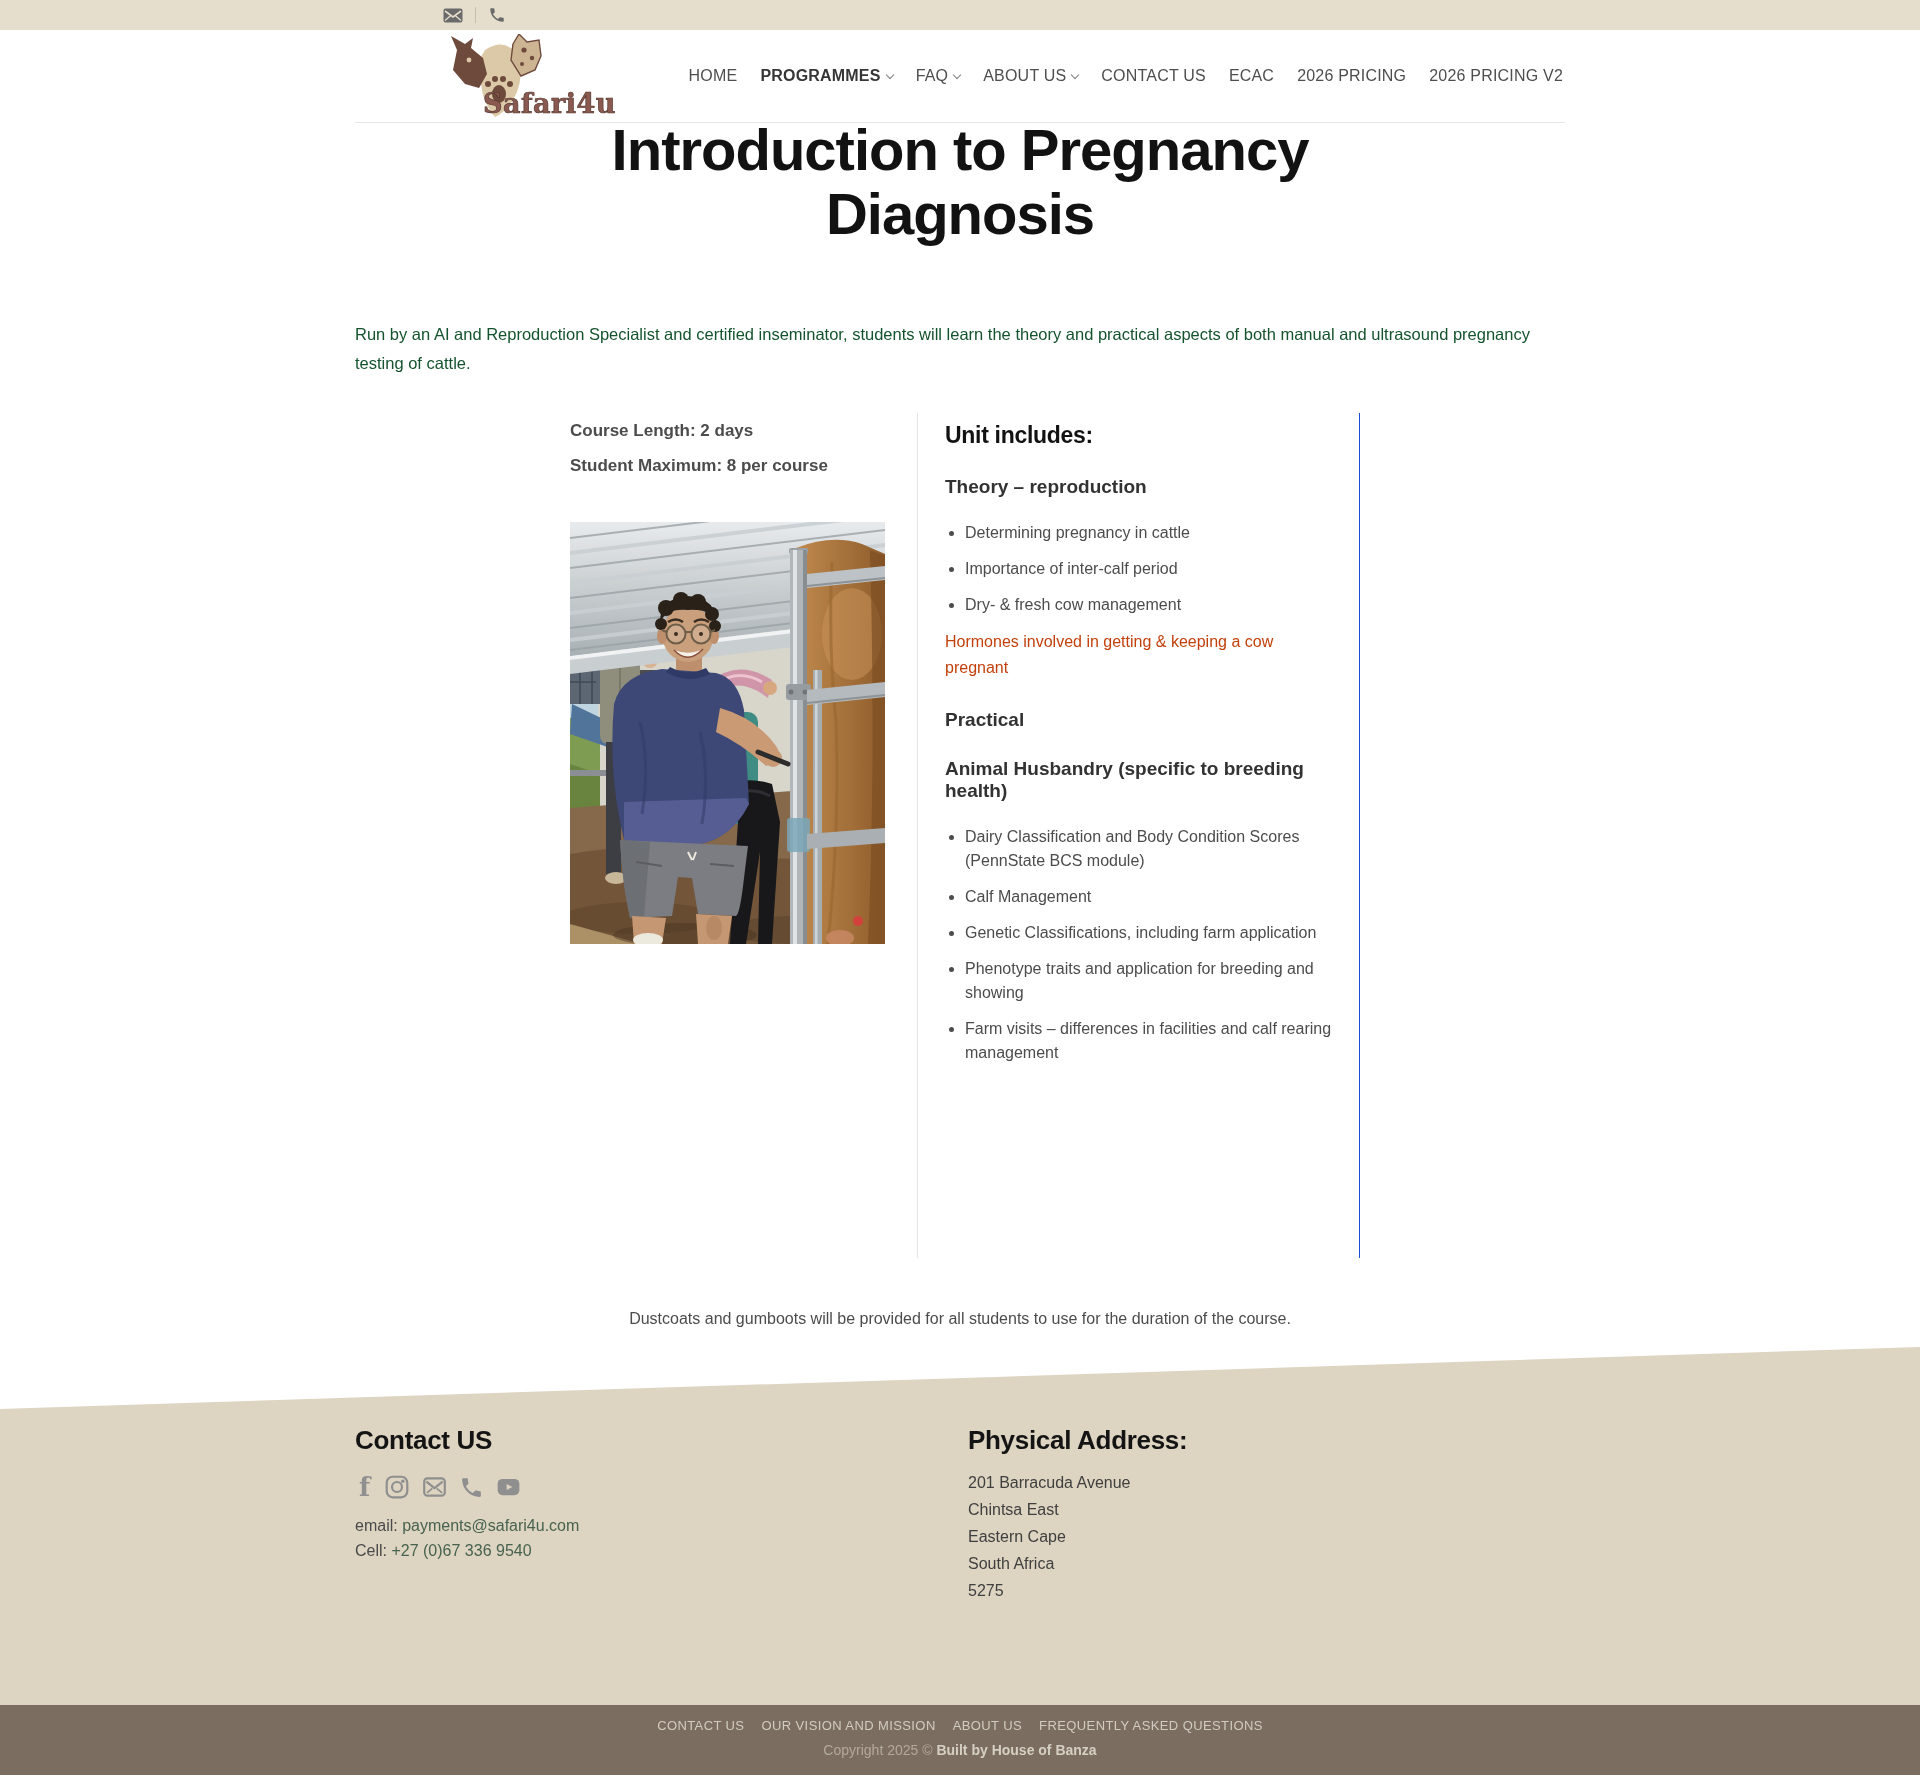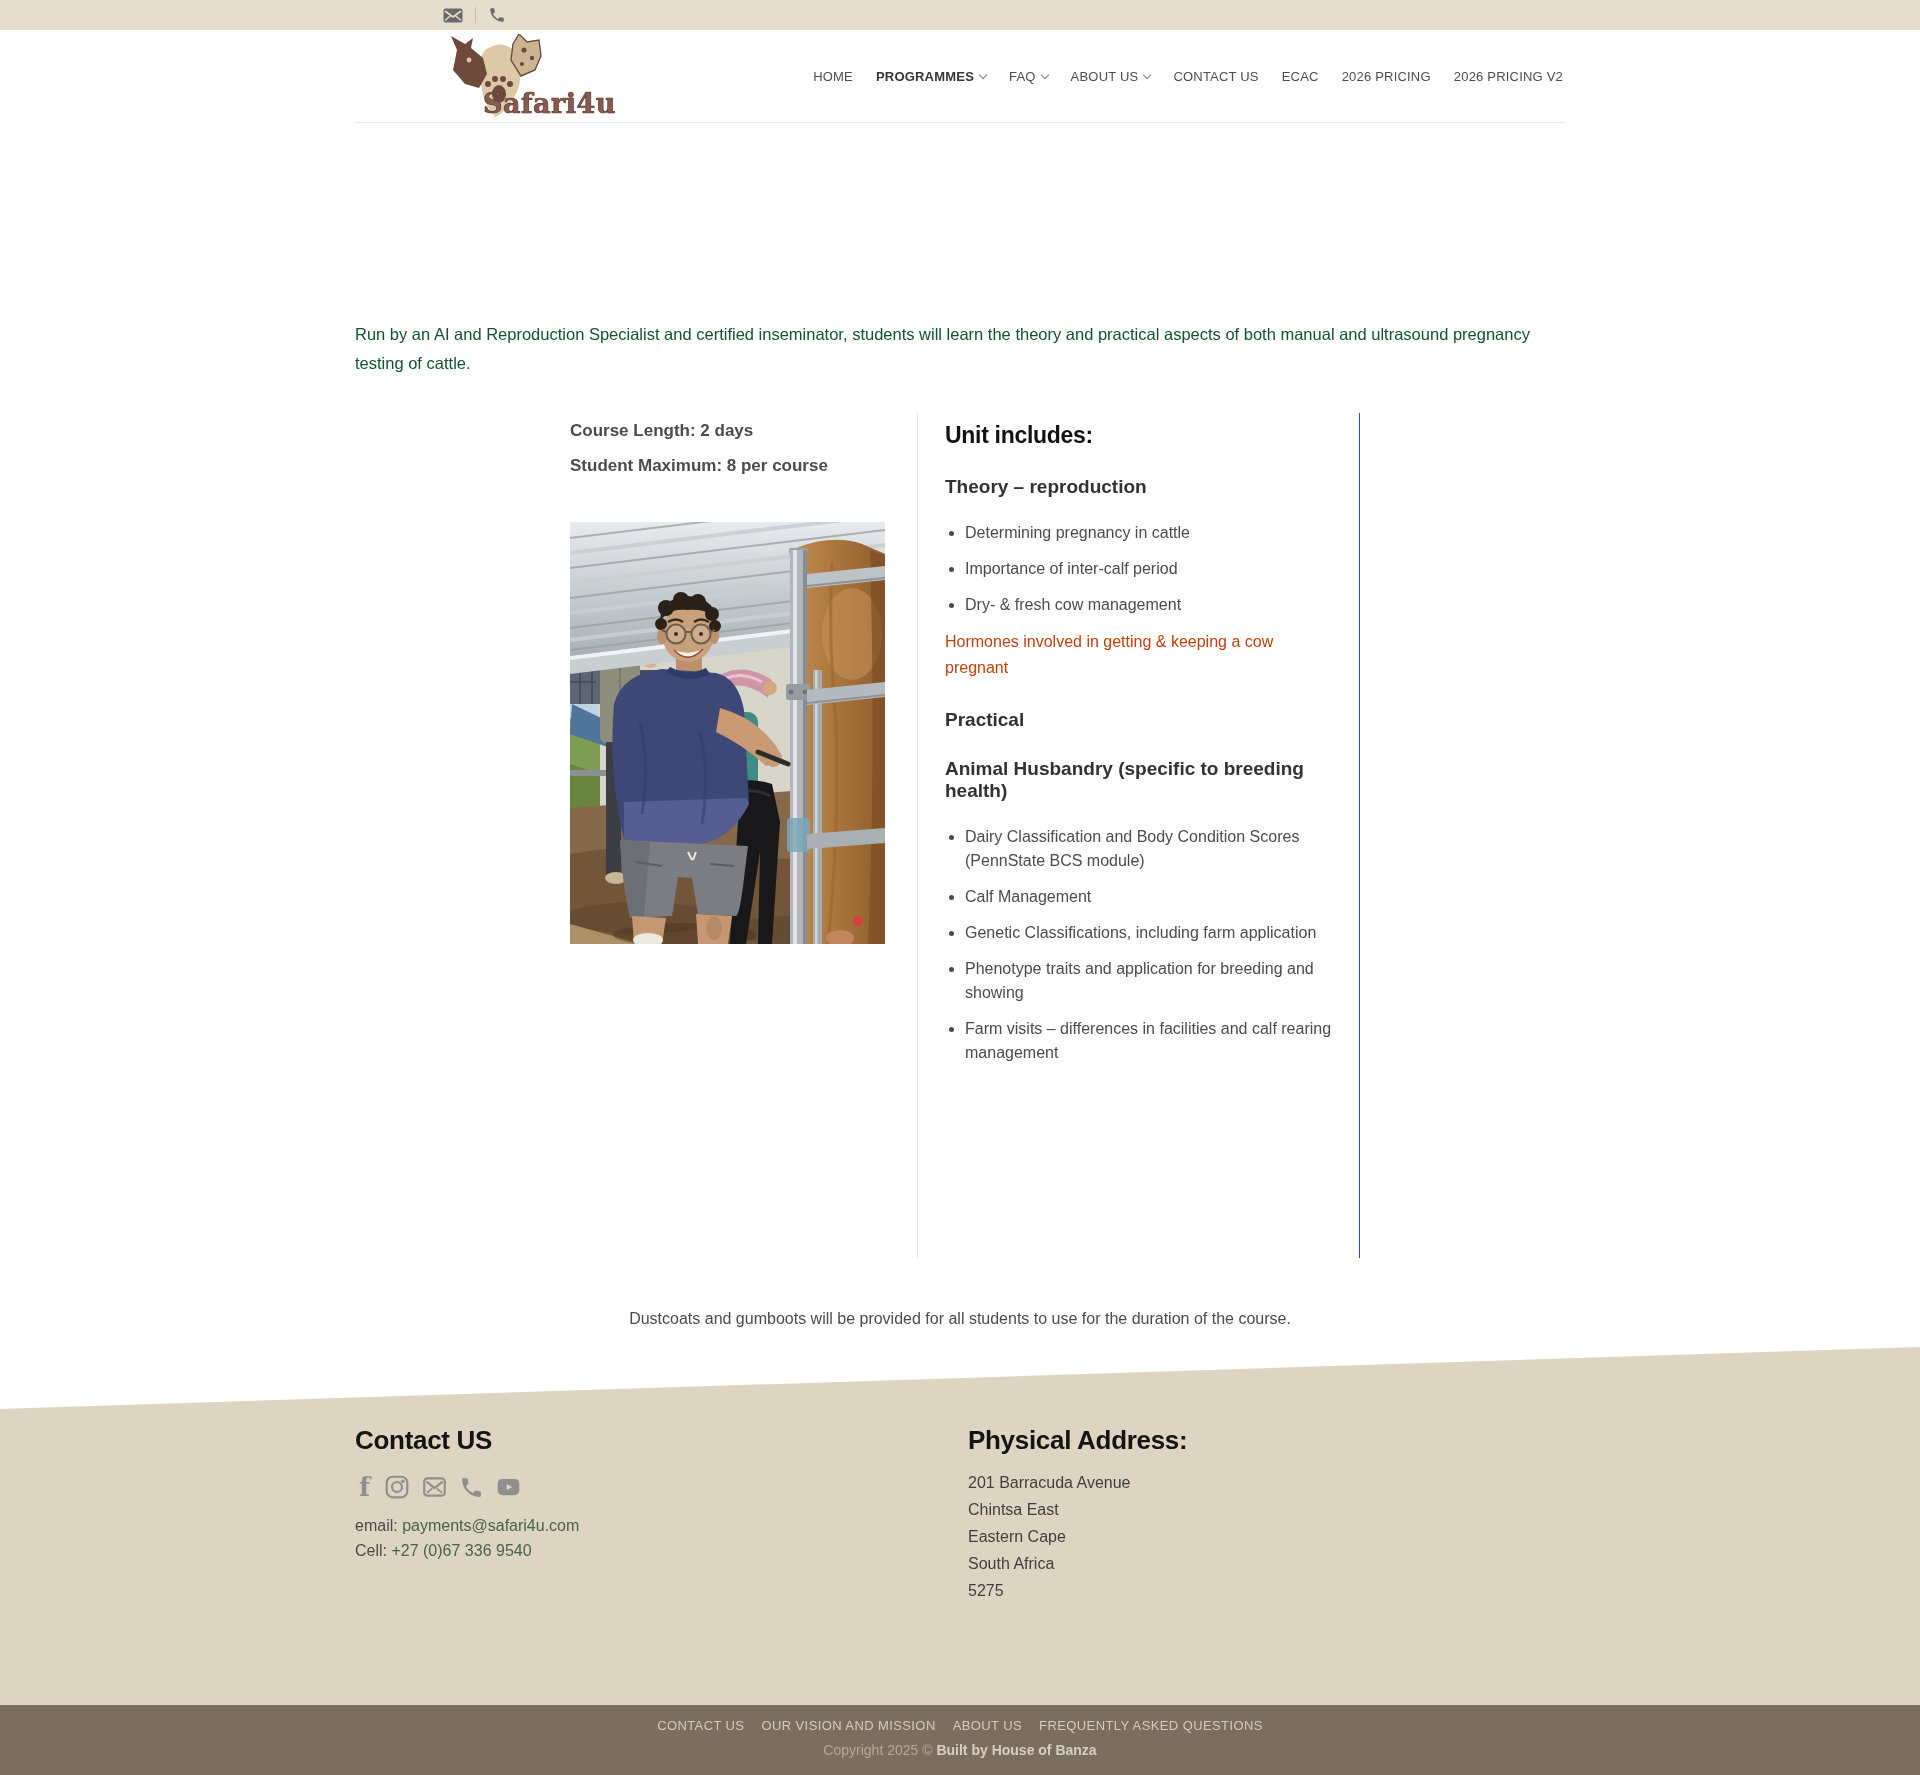--- a/index.html
+++ b/index.html
@@ -14,21 +14,21 @@
   .topbar { position: absolute; top: 0; left: 0; width: 100%; height: 30px; background: #e5decd; }
   .topbar-inner { width: 1210px; margin: 0 auto; height: 100%; display: flex; align-items: center; gap: 12px; padding-left: 88px; }
   .tb-icon { display: inline-flex; align-items: center; }
   .tb-sep { width: 1px; height: 16px; background: #c8bfa9; }
 
   
   .header { position: absolute; top: 30px; left: 0; width: 100%; height: 93px; background: #fff; }
   .header-inner { position: relative; width: 1210px; margin: 0 auto; height: 100%; border-bottom: 1px solid #e7e7e7; }
   .logo { position: absolute; left: 72px; top: 4px; display: block; }
   .main-nav { position: absolute; right: 2px; top: 0; height: 100%; display: flex; align-items: center; gap: 23px; }
-  .main-nav a { font-size: 13px; color: #4e4e4e; letter-spacing: .2px; white-space: nowrap; }
+  .main-nav a { font-size: 16px; color: #4e4e4e; letter-spacing: .2px; white-space: nowrap; }
   .main-nav a.active { font-weight: bold; color: #363636; }
   .caret { display: inline-block; width: 6px; height: 6px; border-right: 1.5px solid #7e7e7e; border-bottom: 1.5px solid #7e7e7e; transform: rotate(45deg); margin-left: 6px; vertical-align: 3px; }
 
   
   .title {
     position: absolute; top: 118px; left: 50%; transform: translateX(-50%);
     width: 860px; margin: 0; text-align: center;
     font-size: 58px; font-weight: 800; letter-spacing: -1px; line-height: 1.1; color: #121212;
   }
   .intro { position: absolute; top: 320px; left: 355px; width: 1210px; margin: 0; font-size: 16.5px; line-height: 1.75; color: #14532d; }
@@ -131,20 +131,21 @@
         <a><span>FAQ</span><i class="caret"></i></a>
         <a><span>ABOUT US</span><i class="caret"></i></a>
         <a>CONTACT US</a>
         <a>ECAC</a>
         <a>2026 PRICING</a>
         <a>2026 PRICING V2</a>
       </nav>
     </div>
   </header>
 
+  <h1 class="title">Introduction to Pregnancy Diagnosis</h1>
 
   <p class="intro">Run by an AI and Reproduction Specialist and certified inseminator, students will learn the theory and practical aspects of both manual and ultrasound pregnancy testing of cattle.</p>
 
   <section class="columns">
     <div class="left-col">
       <p>Course Length: 2 days</p>
       <p>Student Maximum: 8 per course</p>
       <div class="photo">
         <svg viewBox="0 0 315 422" width="315" height="422">
           <defs>

